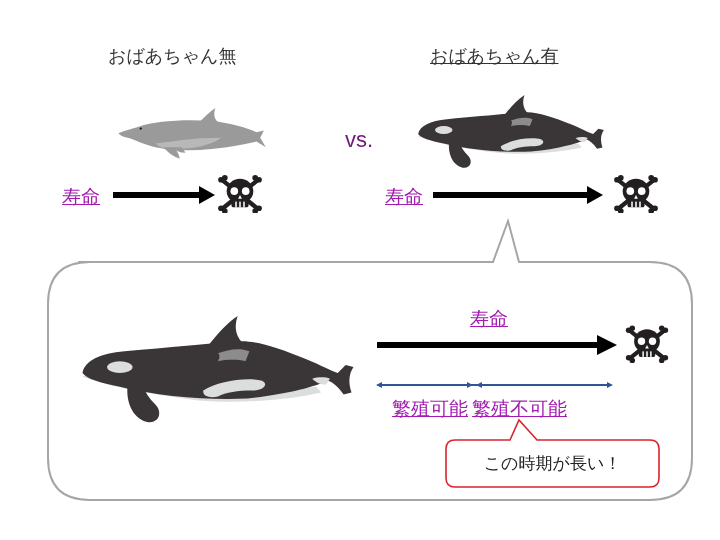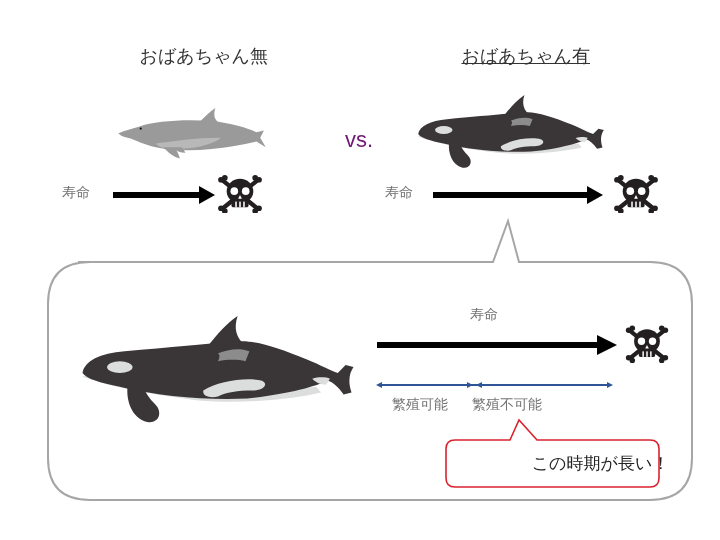--- a/index.html
+++ b/index.html
@@ -1,23 +1,23 @@
 <!DOCTYPE html>
 <html><head>
 <meta charset="utf-8">
 <style>
   html, body { margin: 0; padding: 0; background: #ffffff; }
   body { width: 720px; height: 540px; position: relative; overflow: hidden;
          font-family: "DejaVu Sans", "Liberation Sans", sans-serif; color: #222; }
   .abs { position: absolute; }
-  .title { font-size: 18px; color: #333; white-space: nowrap; text-align: right; }
-  .label { font-size: 14px; color: #737373; white-space: nowrap; }
+  .title { font-size: 18px; color: #333; white-space: nowrap; text-align: left; }
+  .label { font-size: 19px; color: #a21caf; white-space: nowrap; text-decoration: underline; }
   .vs { font-family: "Liberation Sans", sans-serif; font-size: 22px; color: #701a75; }
   svg { position: absolute; overflow: visible; }
-  .callout-text { font-size: 17px; color: #222; white-space: nowrap; text-align: center; padding-left: 48px; }
+  .callout-text { font-size: 17px; color: #222; white-space: nowrap; text-align: center; }
 </style>
 </head>
 <body>
 
 <svg width="0" height="0" style="position:absolute">
   <defs>
     <symbol id="skull" viewBox="0 0 50 40">
 
       <g stroke="#231f20" stroke-width="4.5" stroke-linecap="round">
         <line x1="7" y1="6" x2="43" y2="35"></line>

